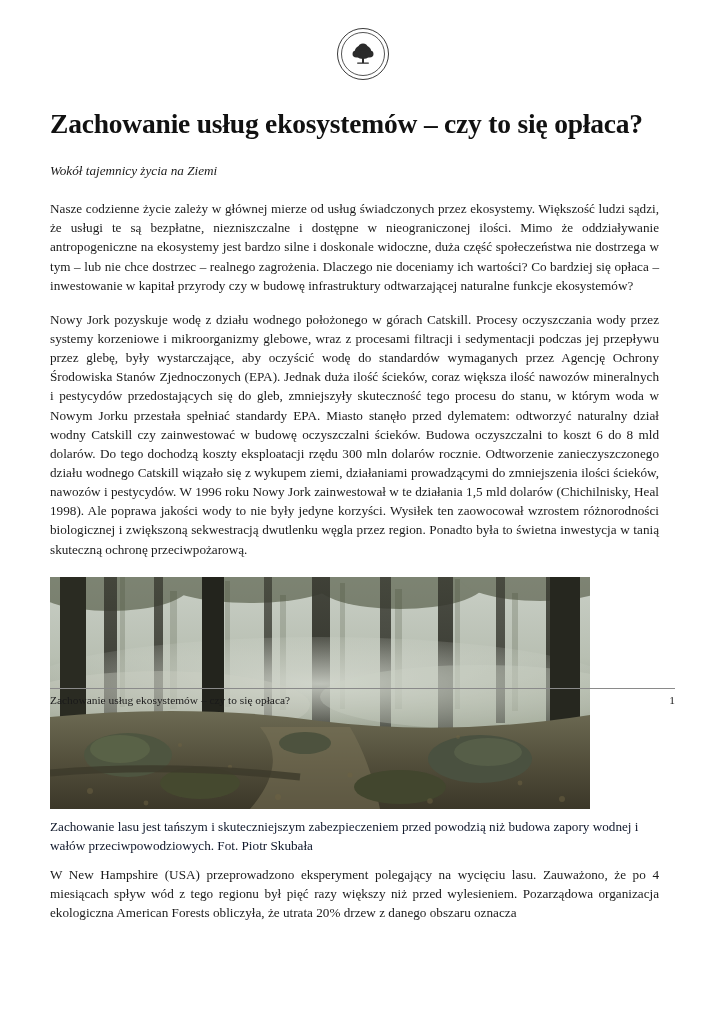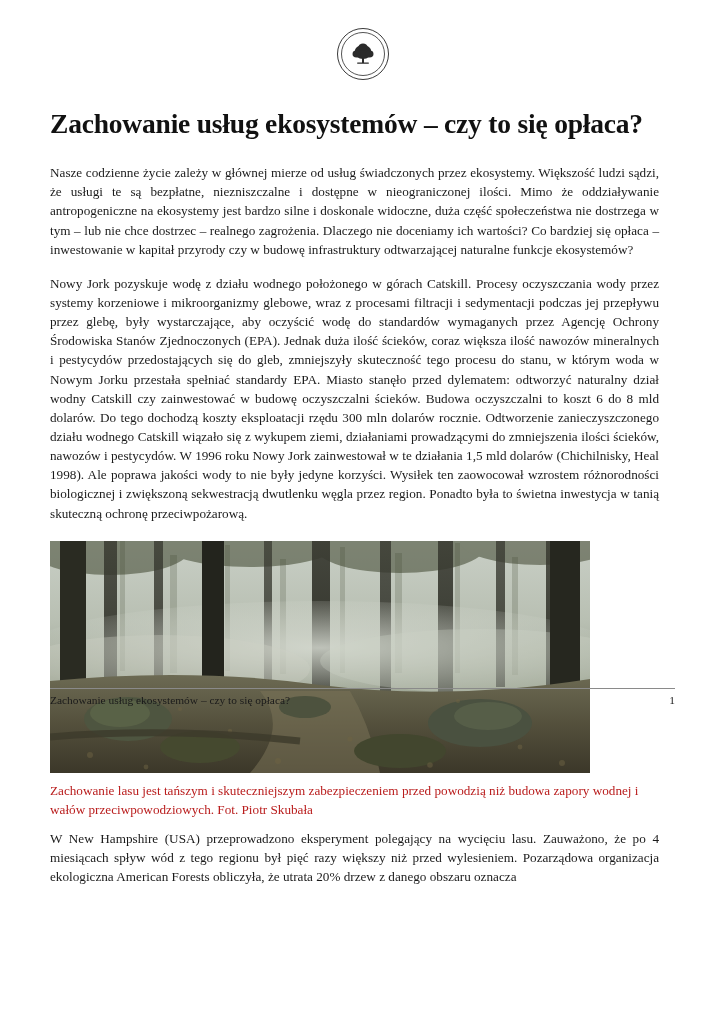--- a/index.html
+++ b/index.html
@@ -79,21 +79,21 @@
     width: 540px;
     height: 232px;
     display: block;
     border: 0;
   }
   .caption {
     font-size: 13.2px;
     line-height: 1.45;
     margin: 8px 0 0 0;
     text-align: left;
-    color: #b91c1c;
+    color: #0f172a;
   }
   .after-figure {
     margin-top: 26px;
   }
   
   .footer {
     position: absolute;
     left: 50px;
     right: 50px;
     bottom: 18px;
@@ -121,20 +121,21 @@
           <ellipse cx="21.5" cy="15" rx="4" ry="3.4"></ellipse>
           <ellipse cx="15" cy="8" rx="4.6" ry="3.6"></ellipse>
           <rect x="9" y="23.4" width="12" height="1.4" rx="0.7"></rect>
         </g>
       </svg>
     </div>
   </div>
 
   <h1 class="doc-title">Zachowanie usług ekosystemów – czy to się opłaca?</h1>
 
+  <p class="subtitle">Wokół tajemnicy życia na Ziemi</p>
 
   <p class="body-par">Nasze codzienne życie zależy w głównej mierze od usług świadczonych przez ekosystemy. Większość ludzi sądzi, że usługi te są bezpłatne, niezniszczalne i dostępne w nieograniczonej ilości. Mimo że oddziaływanie antropogeniczne na ekosystemy jest bardzo silne i doskonale widoczne, duża część społeczeństwa nie dostrzega w tym – lub nie chce dostrzec – realnego zagrożenia. Dlaczego nie doceniamy ich wartości? Co bardziej się opłaca – inwestowanie w kapitał przyrody czy w budowę infrastruktury odtwarzającej naturalne funkcje ekosystemów?</p>
 
   <p class="body-par">Nowy Jork pozyskuje wodę z działu wodnego położonego w górach Catskill. Procesy oczyszczania wody przez systemy korzeniowe i mikroorganizmy glebowe, wraz z procesami filtracji i sedymentacji podczas jej przepływu przez glebę, były wystarczające, aby oczyścić wodę do standardów wymaganych przez Agencję Ochrony Środowiska Stanów Zjednoczonych (EPA). Jednak duża ilość ścieków, coraz większa ilość nawozów mineralnych i pestycydów przedostających się do gleb, zmniejszyły skuteczność tego procesu do stanu, w którym woda w Nowym Jorku przestała spełniać standardy EPA. Miasto stanęło przed dylematem: odtworzyć naturalny dział wodny Catskill czy zainwestować w budowę oczyszczalni ścieków. Budowa oczyszczalni to koszt 6 do 8 mld dolarów. Do tego dochodzą koszty eksploatacji rzędu 300 mln dolarów rocznie. Odtworzenie zanieczyszczonego działu wodnego Catskill wiązało się z wykupem ziemi, działaniami prowadzącymi do zmniejszenia ilości ścieków, nawozów i pestycydów. W 1996 roku Nowy Jork zainwestował w te działania 1,5 mld dolarów (Chichilnisky, Heal 1998). Ale poprawa jakości wody to nie były jedyne korzyści. Wysiłek ten zaowocował wzrostem różnorodności biologicznej i zwiększoną sekwestracją dwutlenku węgla przez region. Ponadto była to świetna inwestycja w tanią skuteczną ochronę przeciwpożarową.</p>
 
   <div class="figure">
     <svg class="photo" viewBox="0 0 540 232" preserveAspectRatio="none">
       <defs>
         <linearGradient id="skyFog" x1="0" y1="0" x2="0" y2="1">
           <stop offset="0%" stop-color="#c9cfc6"></stop>

